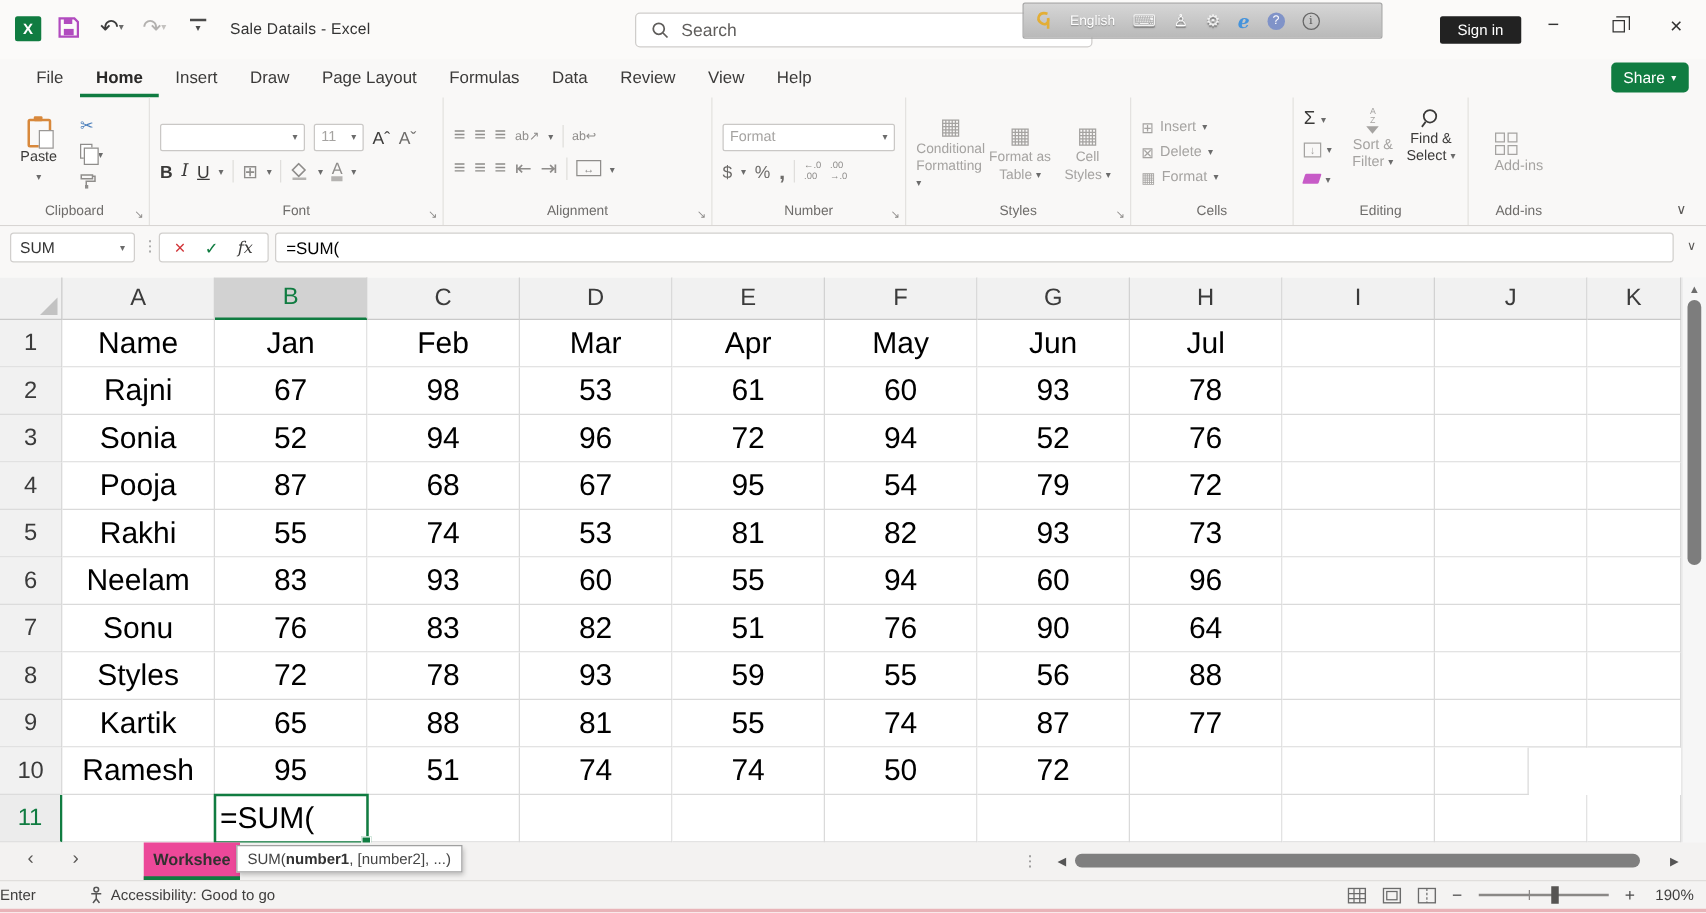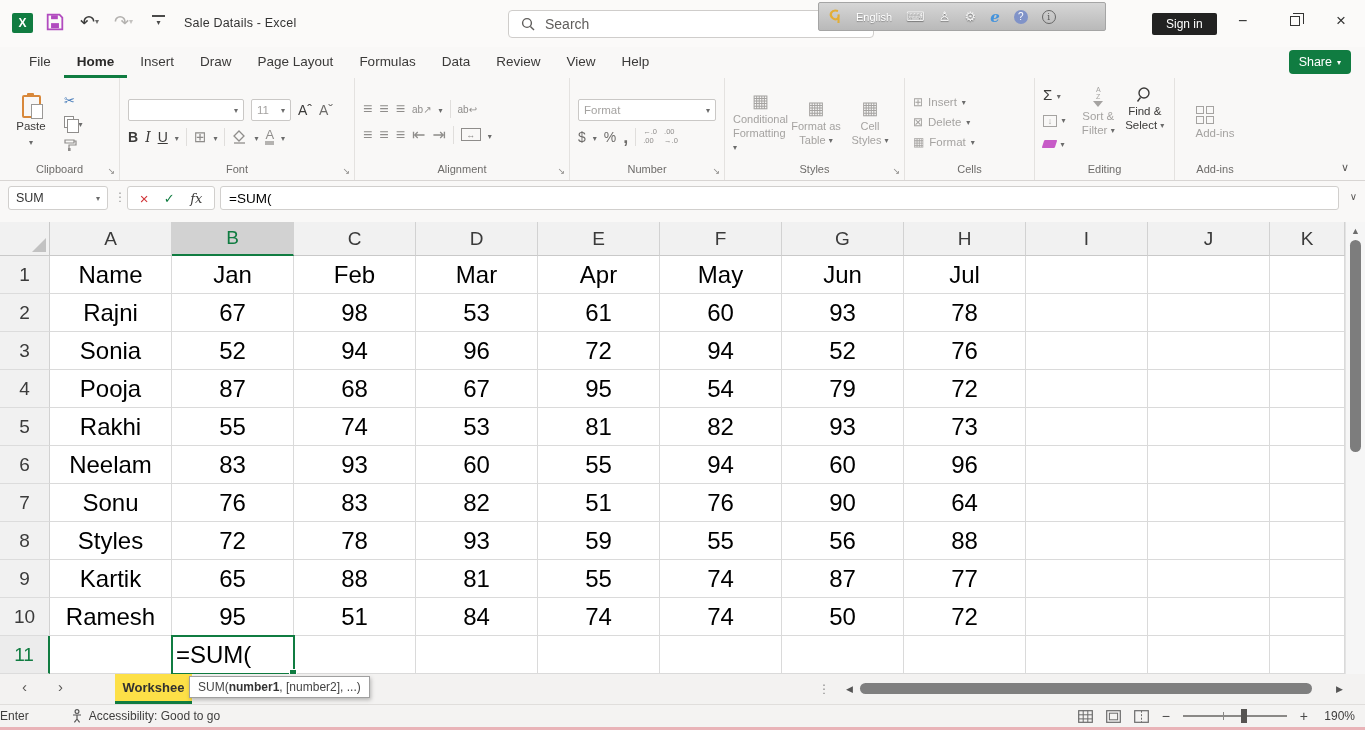--- a/index.html
+++ b/index.html
@@ -131,21 +131,21 @@
   .active-cell{position:absolute;left:171px;top:413px;width:124px;height:40px;border:2px solid #107C41;pointer-events:none}
   .active-cell::after{content:"";position:absolute;right:-4px;bottom:-4px;width:6px;height:6px;
     background:#107C41;border:1px solid #fff}
   .vscroll{position:absolute;top:222px;left:1345px;width:20px;height:452px;background:#f6f6f6;border-left:1px solid #e3e3e3}
   .vs-up{display:block;text-align:center;font-size:9px;color:#6d6d6d;padding-top:4px}
   .vs-thumb{position:absolute;left:4px;top:18px;width:11px;height:212px;background:#7d7d7d;border-radius:6px}
 
   
   .sheetbar{position:absolute;top:674px;left:0;right:0;height:30px;background:#f3f2f1}
   .snav{position:absolute;top:4px;font-size:15px;color:#5a5856}
-  .sheet-tab{position:absolute;left:115px;top:0;width:77px;height:30px;background:#fde047;
+  .sheet-tab{position:absolute;left:115px;top:0;width:77px;height:30px;background:#ec4899;
     display:flex;align-items:center;justify-content:center;font-size:13px;font-weight:bold;color:#323130;
     border-bottom:3px solid #107C41;overflow:hidden;white-space:nowrap}
   .sheet-tooltip{position:absolute;left:189px;top:2px;height:22px;background:#fff;border:1px solid #a0a0a0;
     box-shadow:1px 2px 4px rgba(0,0,0,.25);display:flex;align-items:center;padding:0 8px;font-size:12px;color:#444;
     white-space:pre;z-index:4}
   .sheet-tooltip b{color:#333}
   .sdots{position:absolute;left:818px;top:8px;color:#8a8a8a;font-size:12px}
   .hs-left{position:absolute;left:846px;top:10px;font-size:9px;color:#555}
   .hs-right{position:absolute;left:1336px;top:10px;font-size:9px;color:#555}
   .hs-thumb{position:absolute;left:860px;top:9px;width:452px;height:11px;background:#7f7f7f;border-radius:6px}
@@ -584,21 +584,20 @@
           <div class="g-cell" style="width: 122px;">77</div>
           <div class="g-cell" style="width: 122px;"></div>
           <div class="g-cell" style="width: 122px;"></div>
           <div class="g-cell" style="width: 75px;"></div>
         </div>
         <div class="g-row">
           <div class="row-h">10</div>
           <div class="g-cell" style="width: 122px;">Ramesh</div>
           <div class="g-cell" style="width: 122px;">95</div>
           <div class="g-cell" style="width: 122px;">51</div>
-          <div class="g-cell" style="width: 122px;">84</div>
           <div class="g-cell" style="width: 122px;">74</div>
           <div class="g-cell" style="width: 122px;">74</div>
           <div class="g-cell" style="width: 122px;">50</div>
           <div class="g-cell" style="width: 122px;">72</div>
           <div class="g-cell" style="width: 122px;"></div>
           <div class="g-cell" style="width: 122px;"></div>
           <div class="g-cell" style="width: 75px;"></div>
         </div>
         <div class="g-row">
           <div class="row-h sel">11</div>

